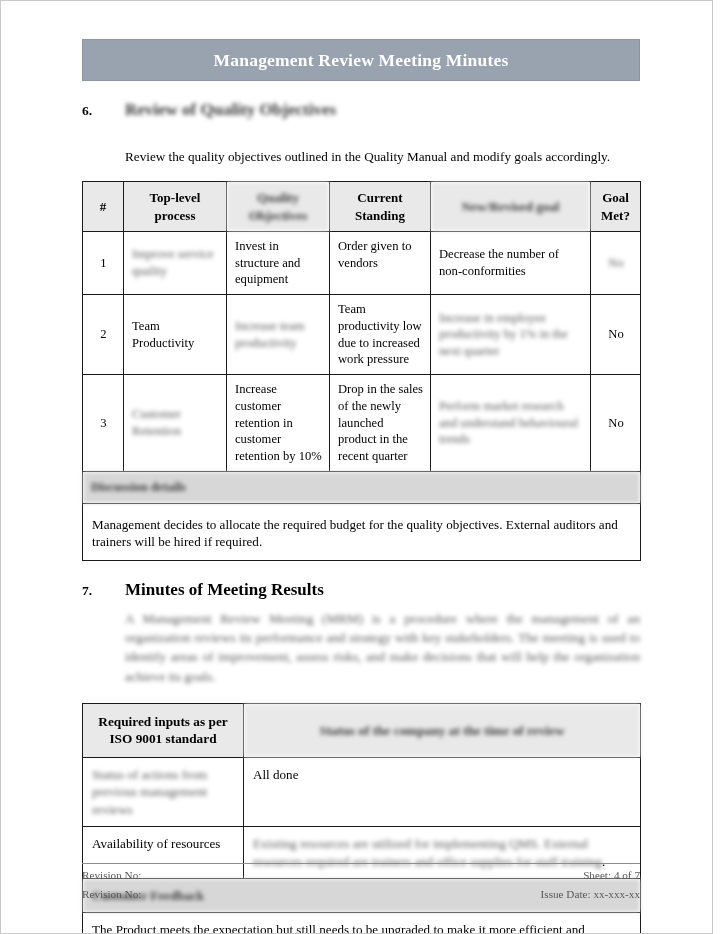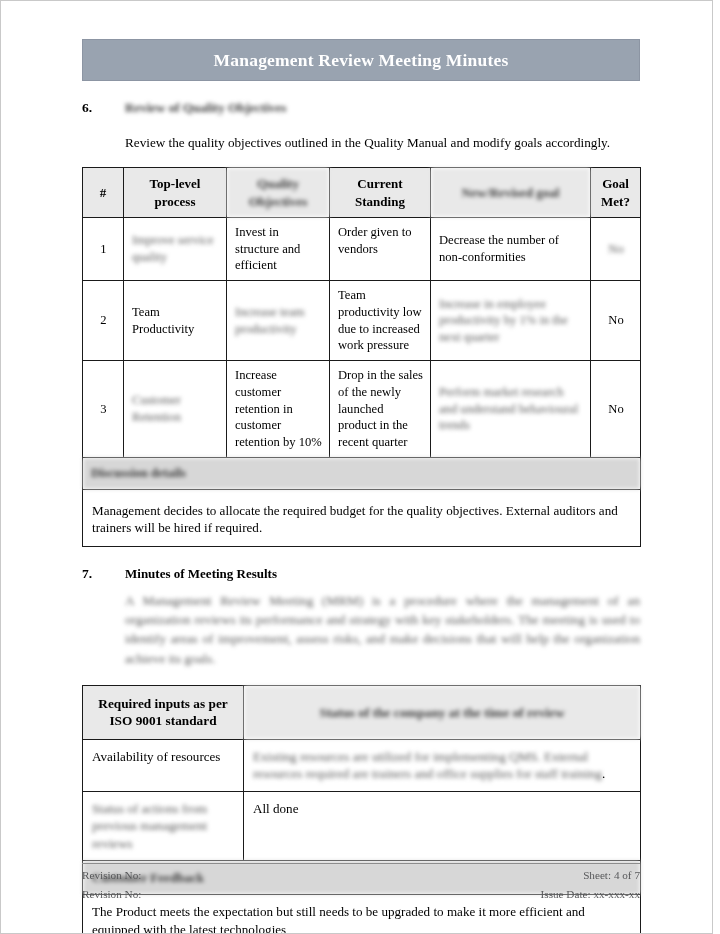--- a/index.html
+++ b/index.html
@@ -50,25 +50,25 @@
     margin-top: 19px;
   }
   .section-num {
     font-weight: bold;
     font-size: 13.5px;
     width: 43px;
     flex: 0 0 43px;
   }
   .section-title {
     font-weight: bold;
-    font-size: 13px;
+    font-size: 17px;
   }
   .section-para {
     margin-left: 43px;
-    margin-top: 18px;
+    margin-top: 28px;
     font-size: 13.2px;
     line-height: 1.32;
   }
   .section-para.justified {
     text-align: justify;
     margin-top: 9px;
     line-height: 1.45;
   }
 
   
@@ -212,21 +212,21 @@
           <th class="blur">Quality Objectives</th>
           <th>Current Standing</th>
           <th class="blur">New/Revised goal</th>
           <th>Goal Met?</th>
         </tr>
       </thead>
       <tbody>
         <tr>
           <td class="idx">1</td>
           <td class="mid blur-soft">Improve service quality</td>
-          <td>Invest in structure and efficient</td>
+          <td>Invest in structure and equipment</td>
           <td>Order given to vendors</td>
           <td class="mid">Decrease the number of non-conformities</td>
           <td class="met blur-soft">No</td>
         </tr>
         <tr>
           <td class="idx">2</td>
           <td class="mid">Team Productivity</td>
           <td class="mid blur-soft">Increase team productivity</td>
           <td>Team productivity low due to increased work pressure</td>
           <td class="mid blur-soft">Increase in employee productivity by 1% in the next quarter</td>
@@ -261,26 +261,26 @@
           <col class="col-status">
       </colgroup>
       <thead>
         <tr>
           <th>Required inputs as per ISO 9001 standard</th>
           <th class="blur">Status of the company at the time of review</th>
         </tr>
       </thead>
       <tbody>
         <tr>
+          <td class="cell-tall blur-soft">Status of actions from previous management reviews</td>
+          <td class="cell-tall">All done</td>
+        </tr>
+        <tr>
           <td>Availability of resources</td>
           <td><span class="blur-soft">Existing resources are utilized for implementing QMS. External resources required are trainers and office supplies for staff training</span><span>.</span></td>
-        </tr>
-        <tr>
-          <td class="cell-tall blur-soft">Status of actions from previous management reviews</td>
-          <td class="cell-tall">All done</td>
         </tr>
         <tr class="band-row">
           <td colspan="2" class="blur">Customer Feedback</td>
         </tr>
         <tr class="plain-row">
           <td colspan="2">The Product meets the expectation but still needs to be upgraded to make it more efficient and equipped with the latest technologies</td>
         </tr>
       </tbody>
     </table>
 

